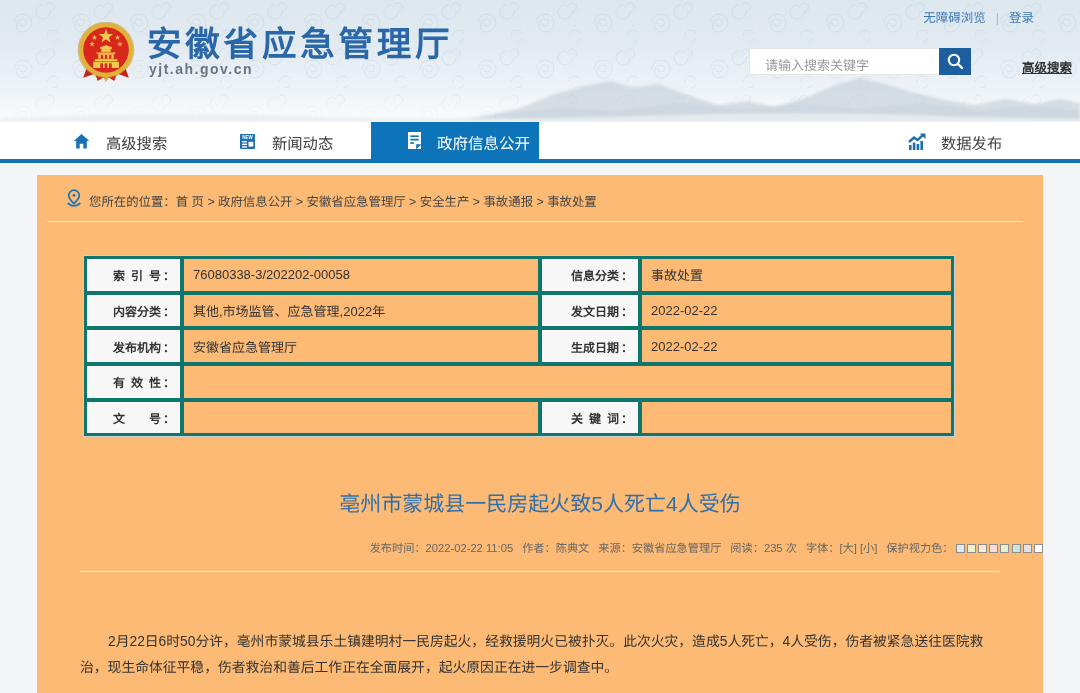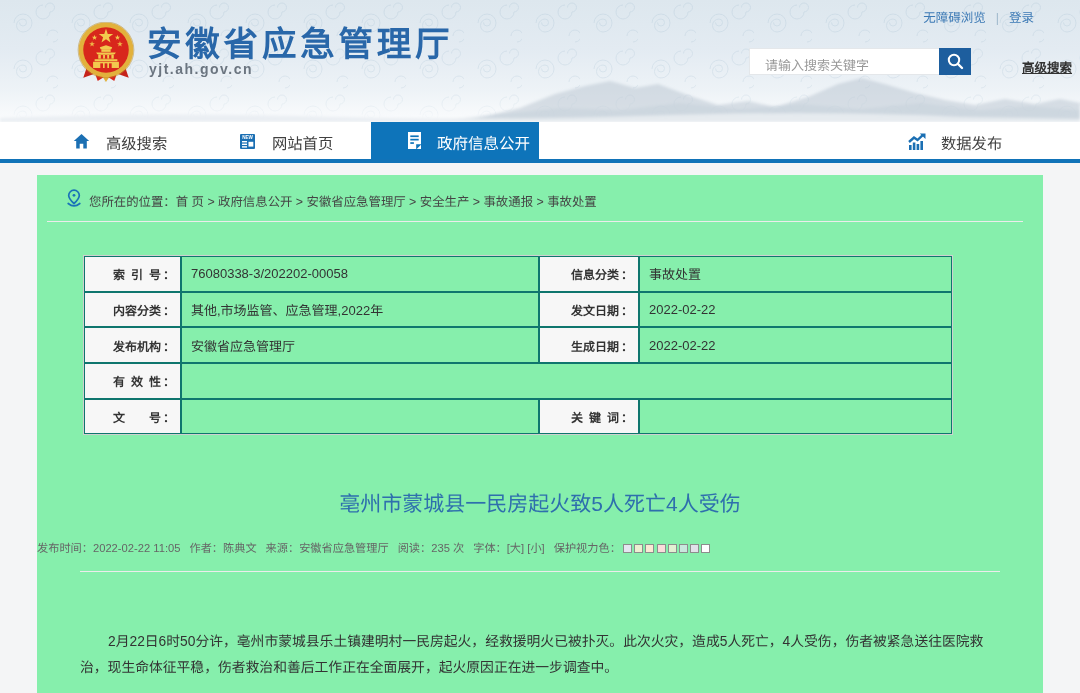--- a/index.html
+++ b/index.html
@@ -24,37 +24,37 @@
 
 #nav{position:absolute;left:0;top:122px;width:1080px;height:37px;background:#fff;}
 #navline{position:absolute;left:0;top:159px;width:1080px;height:4px;background:#1173b8;}
 .navitem{position:absolute;top:0;height:37px;font-size:15.3px;color:#404040;}
 .navitem .ni{position:absolute;top:10.5px;width:17px;height:17px;}
 .navitem .nt{position:absolute;top:9px;white-space:nowrap;}
 #navactive{position:absolute;left:371px;top:0;width:168px;height:37px;background:#0e74ba;}
 #navactive .ni{position:absolute;left:35px;top:9px;width:17px;height:19px;}
 #navactive .nt{position:absolute;left:66px;top:9px;font-size:15.5px;color:#fff;white-space:nowrap;}
 
-#card{position:absolute;left:37px;top:175px;width:1006px;height:518px;background:#86efac;}
+#card{position:absolute;left:37px;top:175px;width:1006px;height:518px;background:#fdba74;}
 #crumbicon{position:absolute;left:29px;top:14px;width:16px;height:19px;}
 #crumbtext{position:absolute;left:52px;top:17px;font-size:12.4px;color:#454545;}
 #crumbline{position:absolute;left:10px;top:45.5px;width:976px;height:1px;background:#ececec;}
 
 #infotable{position:absolute;left:46px;top:80px;border-collapse:collapse;outline:1px solid #cfcfcf;outline-offset:-1px;}
-#infotable td{border:2px solid #0f766e;height:35.7px;font-size:13px;color:#333;
+#infotable td{border:4px solid #0f766e;height:35.7px;font-size:13px;color:#333;
  vertical-align:middle;padding:0;}
 #infotable td.lb{background:#f7f7f7;font-size:12px;font-weight:bold;text-align:right;
  padding-right:5px;color:#333;}
 #infotable td.vl{padding-left:9px;}
 .jz{display:inline-block;width:48px;text-align:justify;text-align-last:justify;}
 .cl{margin-left:2px;}
 
 #arttitle{position:absolute;left:0;top:314px;width:1006px;text-align:center;font-size:21px;
  font-weight:500;color:#2e6fad;line-height:30px;}
-#artmeta{position:absolute;left:0;top:365px;width:1006px;text-align:left;font-size:11.2px;
+#artmeta{position:absolute;left:0;top:365px;width:1006px;text-align:right;font-size:11.2px;
  color:#666;line-height:16px;white-space:nowrap;}
 #artmeta .gap{display:inline-block;width:9px;}
 .sw{display:inline-block;width:9px;height:9px;border:1px solid #8d8d8d;margin-left:2.2px;
  vertical-align:-1px;}
 #metaline{position:absolute;left:43px;top:396px;width:920px;height:1px;background:#ececec;}
 
 #artbody{position:absolute;left:43px;top:453.5px;width:945px;font-size:13.8px;color:#333;
  line-height:26.4px;text-indent:28px;}
 </style>
 </head>
@@ -143,21 +143,21 @@
     </div>
   <div class="navitem" style="left:239px;width:110px;">
       <span class="ni" id="ic-news"><svg width="17" height="17" viewBox="0 0 17 17">
           <rect x="1" y="1" width="15" height="15" rx="1" fill="#1b6fb3"></rect>
           <text x="8.5" y="6.2" font-size="4.6" font-weight="bold" fill="#fff" text-anchor="middle" font-family="Liberation Sans,sans-serif">NEW</text>
           <rect x="3" y="8" width="5" height="1.4" fill="#fff"></rect>
           <rect x="3" y="10.6" width="5" height="1.4" fill="#fff"></rect>
           <rect x="3" y="13.2" width="5" height="1.4" fill="#fff"></rect>
           <rect x="9.5" y="8.8" width="4.8" height="4.8" fill="#fff"></rect>
         </svg></span>
-      <span class="nt" style="left:33px;">网站首页</span>
+      <span class="nt" style="left:33px;">新闻动态</span>
     </div>
   <div id="navactive">
       <span class="ni" id="ic-doc"><svg width="17" height="19" viewBox="0 0 17 19">
           <path d="M2 1 H15 V18 H9.5 L15 12.5 V18 H2 Z" fill="#fff"></path>
           <path d="M2 1 H15 V12.5 H9.5 V18 H2 Z" fill="#fff"></path>
           <path d="M15 12.5 L9.5 18 V12.5 Z" fill="#fff"></path>
           <rect x="4.3" y="4.4" width="8.4" height="1.7" fill="#0e74ba"></rect>
           <rect x="4.3" y="7.8" width="8.4" height="1.7" fill="#0e74ba"></rect>
           <rect x="4.3" y="11.2" width="3.6" height="1.7" fill="#0e74ba"></rect>
           <path d="M10.2 13.2 L15.5 13.2 L10.2 18.4 Z" fill="#0e74ba"></path>

